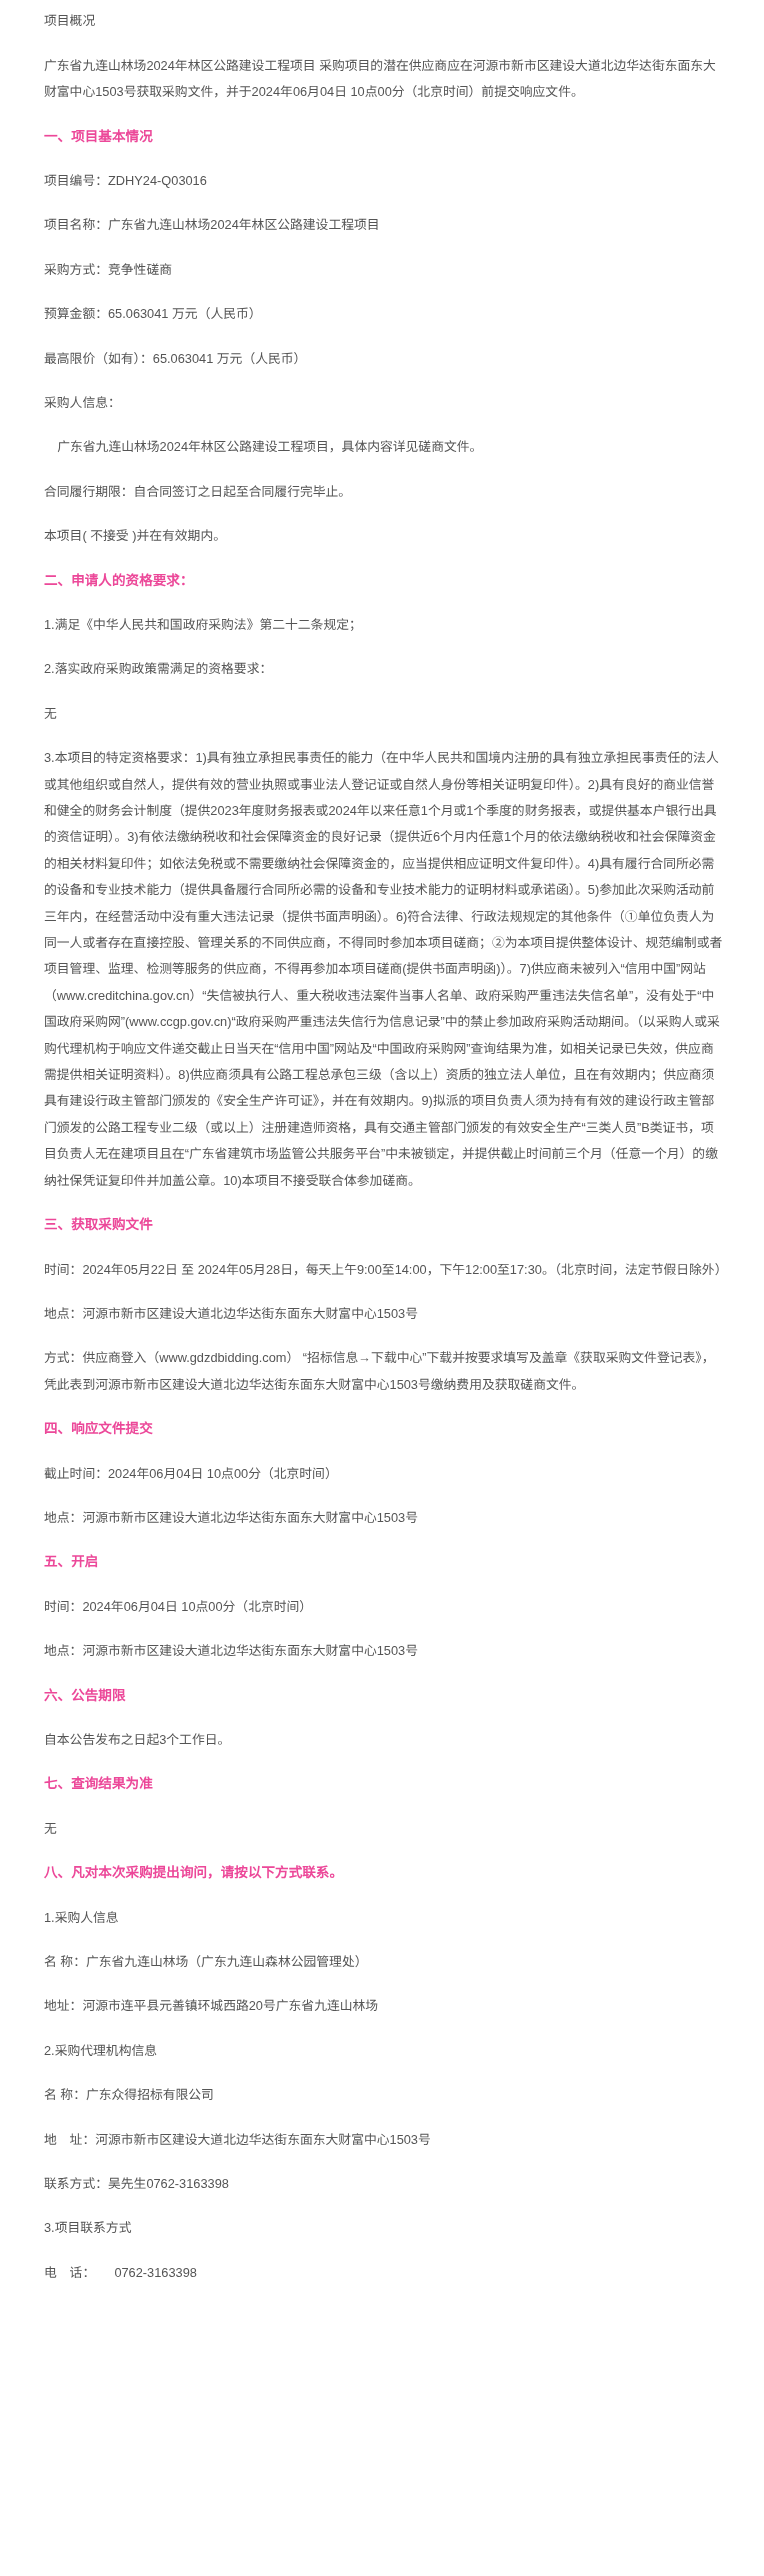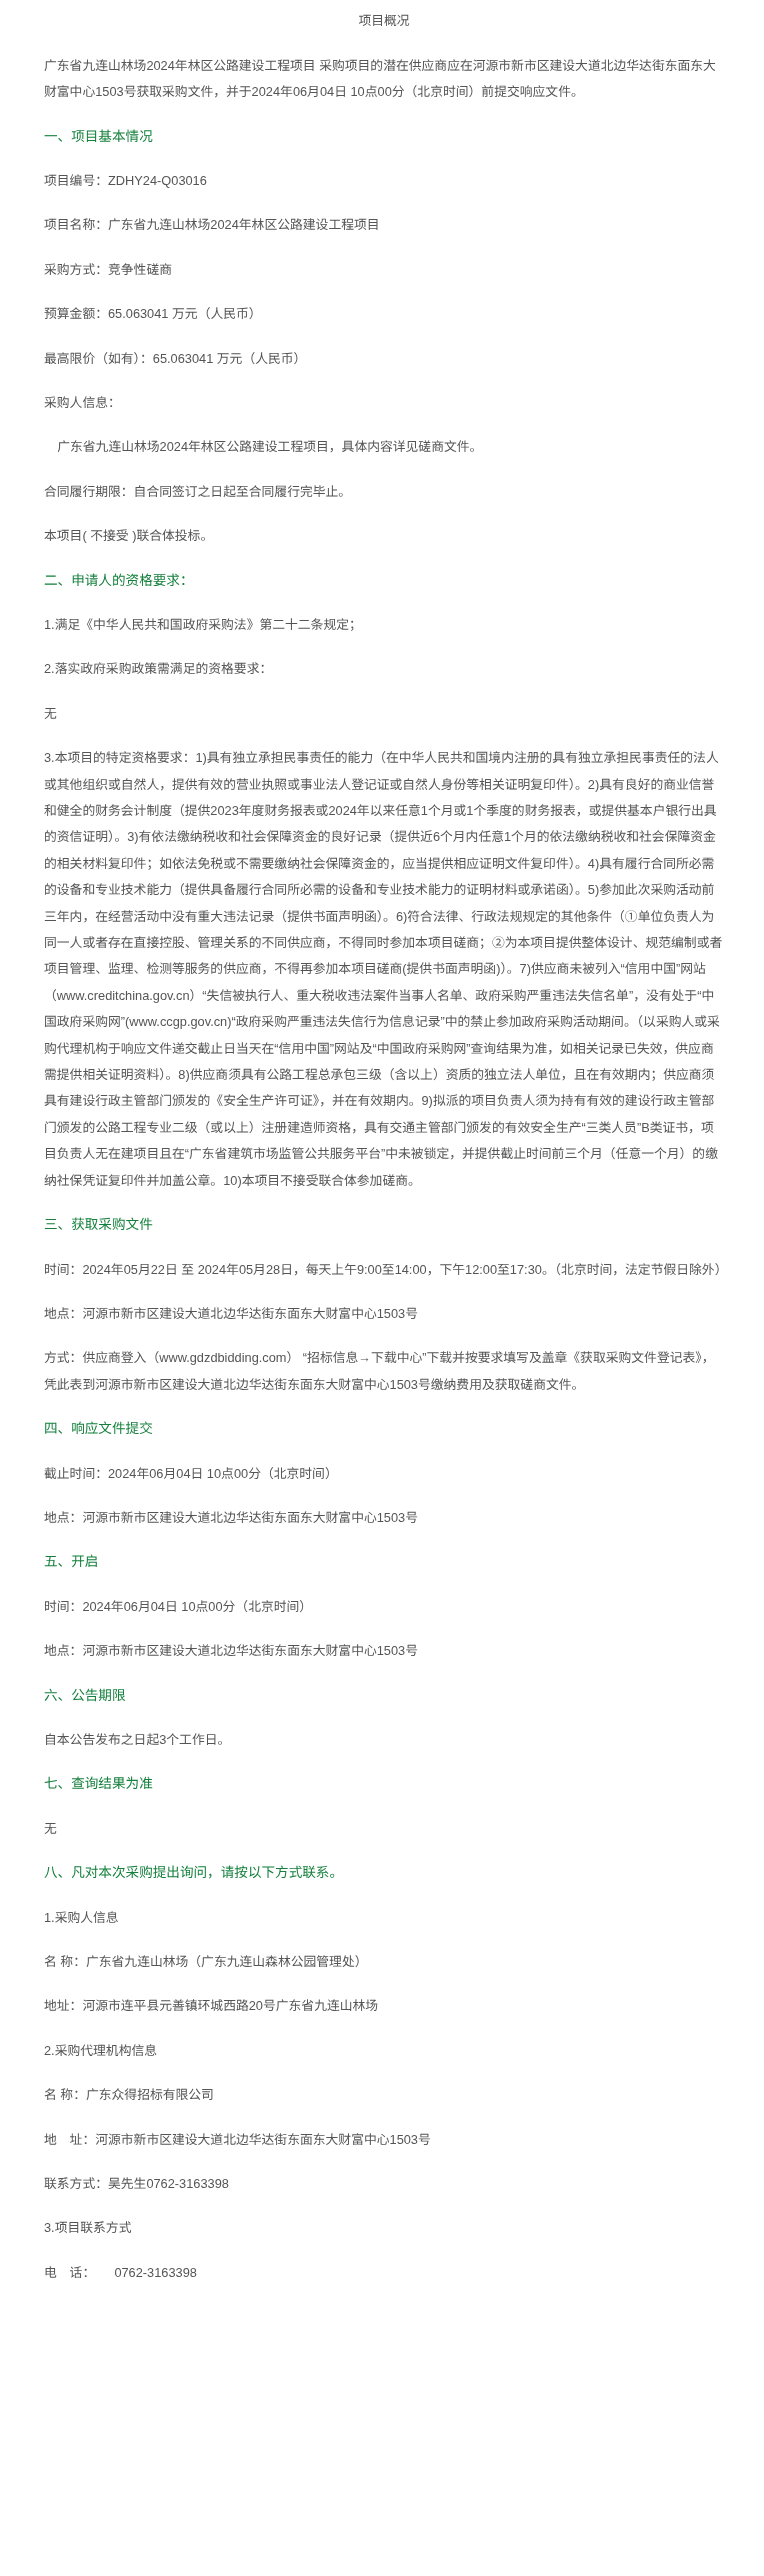--- a/index.html
+++ b/index.html
@@ -15,26 +15,25 @@
     font-size: 12.8px;
     line-height: 26.4px;
     color: #555555;
     background: #ffffff;
   }
   .doc .blk {
     margin: 18px 0;
   }
   .doc .blk:first-child {
     margin-top: 0;
-    text-align: center;
   }
   .doc h3.blk {
     font-size: 13.6px;
-    font-weight: normal;
-    color: #15803d;
+    font-weight: bold;
+    color: #ec4899;
     line-height: 26.4px;
   }
   .doc p.blk {
     font-weight: normal;
   }
   .doc p.indent {
     text-indent: 13.2px;
   }
 </style>
 </head>
@@ -47,21 +46,21 @@
 
   <h3 class="blk">一、项目基本情况</h3>
   <p class="blk">项目编号：ZDHY24-Q03016</p>
   <p class="blk">项目名称：广东省九连山林场2024年林区公路建设工程项目</p>
   <p class="blk">采购方式：竞争性磋商</p>
   <p class="blk">预算金额：65.063041 万元（人民币）</p>
   <p class="blk">最高限价（如有）：65.063041 万元（人民币）</p>
   <p class="blk">采购人信息：</p>
   <p class="blk indent">广东省九连山林场2024年林区公路建设工程项目，具体内容详见磋商文件。</p>
   <p class="blk">合同履行期限：自合同签订之日起至合同履行完毕止。</p>
-  <p class="blk">本项目( 不接受 )联合体投标。</p>
+  <p class="blk">本项目( 不接受 )并在有效期内。</p>
 
   <h3 class="blk">二、申请人的资格要求：</h3>
   <p class="blk">1.满足《中华人民共和国政府采购法》第二十二条规定；</p>
   <p class="blk">2.落实政府采购政策需满足的资格要求：</p>
   <p class="blk">无</p>
   <p class="blk">3.本项目的特定资格要求：1)具有独立承担民事责任的能力（在中华人民共和国境内注册的具有独立承担民事责任的法人或其他组织或自然人，提供有效的营业执照或事业法人登记证或自然人身份等相关证明复印件）。2)具有良好的商业信誉和健全的财务会计制度（提供2023年度财务报表或2024年以来任意1个月或1个季度的财务报表，或提供基本户银行出具的资信证明）。3)有依法缴纳税收和社会保障资金的良好记录（提供近6个月内任意1个月的依法缴纳税收和社会保障资金的相关材料复印件；如依法免税或不需要缴纳社会保障资金的，应当提供相应证明文件复印件）。4)具有履行合同所必需的设备和专业技术能力（提供具备履行合同所必需的设备和专业技术能力的证明材料或承诺函）。5)参加此次采购活动前三年内，在经营活动中没有重大违法记录（提供书面声明函）。6)符合法律、行政法规规定的其他条件（①单位负责人为同一人或者存在直接控股、管理关系的不同供应商，不得同时参加本项目磋商；②为本项目提供整体设计、规范编制或者项目管理、监理、检测等服务的供应商，不得再参加本项目磋商(提供书面声明函)）。7)供应商未被列入“信用中国”网站（www.creditchina.gov.cn）“失信被执行人、重大税收违法案件当事人名单、政府采购严重违法失信名单”，没有处于“中国政府采购网”(www.ccgp.gov.cn)“政府采购严重违法失信行为信息记录”中的禁止参加政府采购活动期间。（以采购人或采购代理机构于响应文件递交截止日当天在“信用中国”网站及“中国政府采购网”查询结果为准，如相关记录已失效，供应商需提供相关证明资料）。8)供应商须具有公路工程总承包三级（含以上）资质的独立法人单位，且在有效期内；供应商须具有建设行政主管部门颁发的《安全生产许可证》，并在有效期内。9)拟派的项目负责人须为持有有效的建设行政主管部门颁发的公路工程专业二级（或以上）注册建造师资格，具有交通主管部门颁发的有效安全生产“三类人员”B类证书，项目负责人无在建项目且在“广东省建筑市场监管公共服务平台”中未被锁定，并提供截止时间前三个月（任意一个月）的缴纳社保凭证复印件并加盖公章。10)本项目不接受联合体参加磋商。</p>
 
   <h3 class="blk">三、获取采购文件</h3>
   <p class="blk">时间：2024年05月22日 至 2024年05月28日，每天上午9:00至14:00，下午12:00至17:30。（北京时间，法定节假日除外）</p>
   <p class="blk">地点：河源市新市区建设大道北边华达街东面东大财富中心1503号</p>

